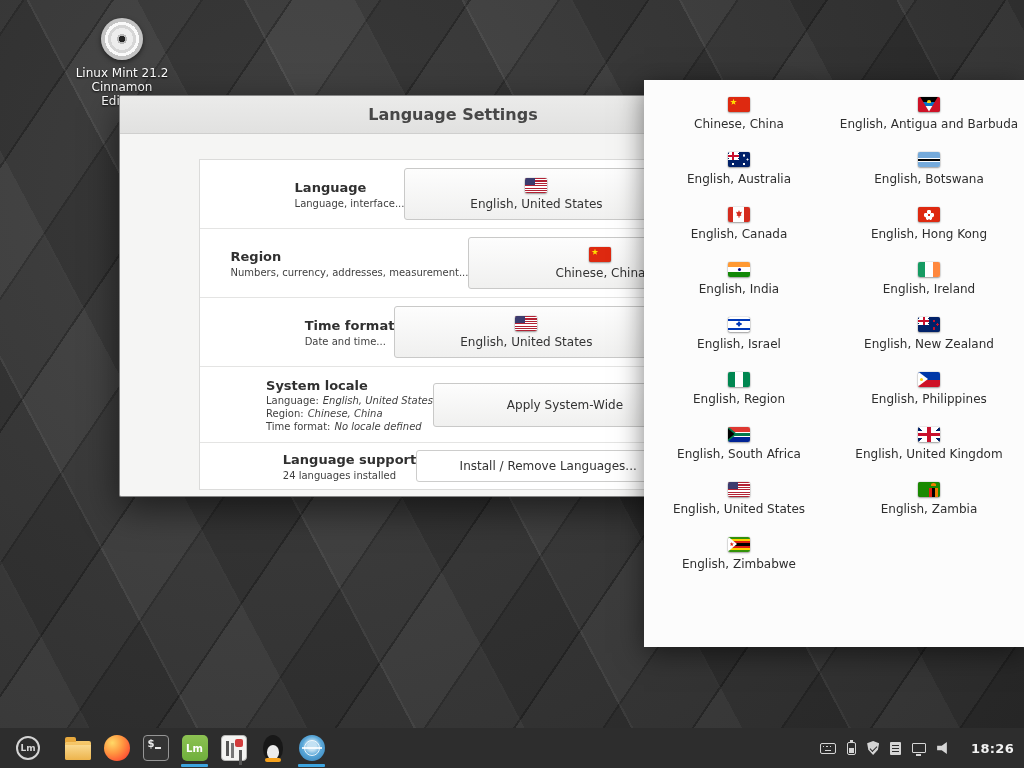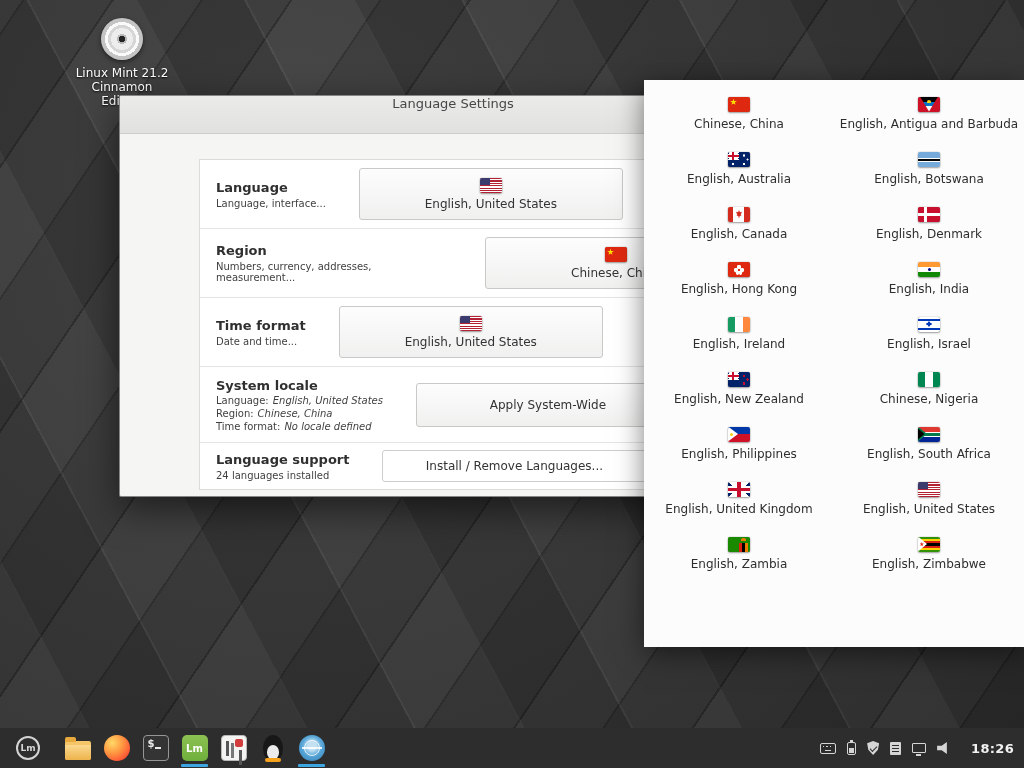--- a/index.html
+++ b/index.html
@@ -26,28 +26,28 @@
   }
   .desk-label { font-size:12px; line-height:14px; color:#fff; text-shadow:0 1px 2px rgba(0,0,0,.9); }
 
   
   .window {
     position:absolute; left:119px; top:95px; width:668px; height:402px; z-index:2;
     background:#f5f5f4; border:1px solid rgba(0,0,0,.45); border-radius:2px;
     box-shadow:0 12px 36px rgba(0,0,0,.55);
   }
   .titlebar {
-    height:38px; display:flex; align-items:flex-start; justify-content:center;
+    height:38px; display:flex; align-items:center; justify-content:center;
     background:linear-gradient(#ebebea,#e1e1e0); border-bottom:1px solid #cfcfce;
-    font-size:13px; font-weight:normal; color:#474747; border-radius:2px 2px 0 0; cursor:default;
+    font-size:16px; font-weight:bold; color:#474747; border-radius:2px 2px 0 0; cursor:default;
   }
   .card {
     margin:25px 22px 0 79px; background:#fff; border:1px solid #dbdbda;
   }
-  .srow { display:flex; align-items:center; justify-content:flex-start; padding:8px 16px; border-bottom:1px solid #e4e4e3; min-height:64px;gap:33px; }
+  .srow { display:flex; align-items:center; justify-content:center; padding:8px 16px; border-bottom:1px solid #e4e4e3; min-height:64px; }
   .srow.locale { min-height:76px; }
   .srow.support { min-height:46px; padding:6px 16px; }
   .srow:last-child { border-bottom:none; }
   .srow-title { font-size:13px; font-weight:bold; color:#303030; }
   .srow-sub { font-size:10px; color:#3f3f3f; margin-top:3px; }
   .srow-detail { font-size:10px; color:#3f3f3f; margin-top:2px; }
   .srow-detail .lbl { margin-right:4px; }
   .srow-detail .ital { font-style:italic; }
 
   button { font-family:inherit; cursor:pointer; }
@@ -321,24 +321,20 @@
     <div class="lang-item">
       <span class="flag flag-bw"></span>
       <span class="lang-label">English, Botswana</span>
     </div>
 
     <div class="lang-item">
       <span class="flag flag-ca"></span>
       <span class="lang-label">English, Canada</span>
     </div>
 
-    <div class="lang-item">
-      <span class="flag flag-dk"></span>
-      <span class="lang-label">English, Denmark</span>
-    </div>
 
     <div class="lang-item">
       <span class="flag flag-hk"></span>
       <span class="lang-label">English, Hong Kong</span>
     </div>
 
     <div class="lang-item">
       <span class="flag flag-in"></span>
       <span class="lang-label">English, India</span>
     </div>
@@ -353,21 +349,21 @@
       <span class="lang-label">English, Israel</span>
     </div>
 
     <div class="lang-item">
       <span class="flag flag-nz"></span>
       <span class="lang-label">English, New Zealand</span>
     </div>
 
     <div class="lang-item">
       <span class="flag flag-ng"></span>
-      <span class="lang-label">Chinese, Nigeria</span>
+      <span class="lang-label">English, Region</span>
     </div>
 
     <div class="lang-item">
       <span class="flag flag-ph"></span>
       <span class="lang-label">English, Philippines</span>
     </div>
 
 
     <div class="lang-item">
       <span class="flag flag-za"></span>

